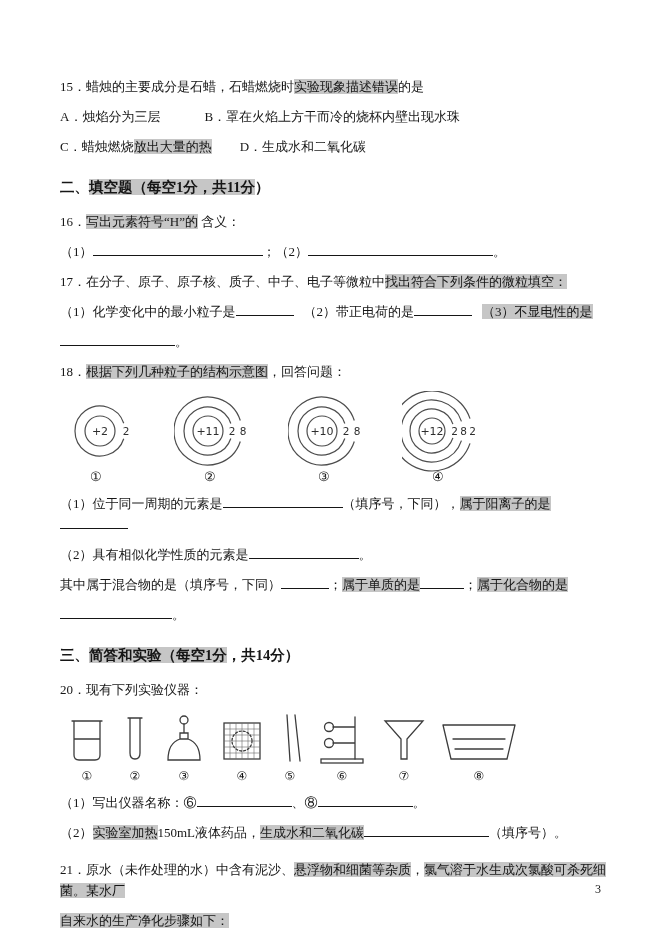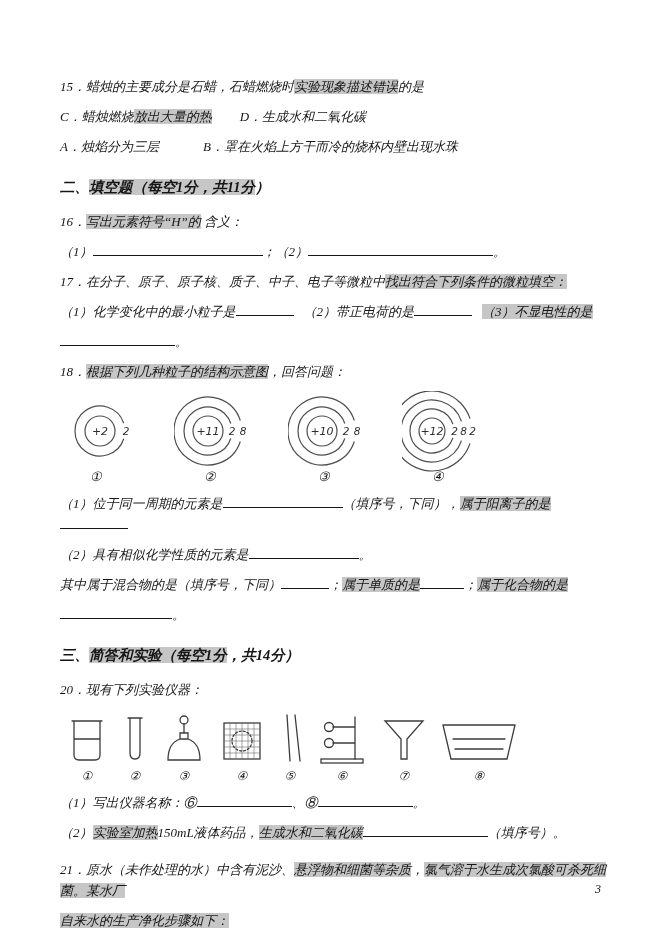--- a/index.html
+++ b/index.html
@@ -1,17 +1,17 @@
 <!DOCTYPE html>
 <html><head>
 <meta charset="utf-8">
 <style>
   html,body{margin:0;padding:0;background:#ffffff;}
   .page{width:661px;height:935px;position:relative;background:#ffffff;overflow:hidden;
-        font-family:"Liberation Serif","DejaVu Serif",serif;color:#161616;font-style:italic;}
+        font-family:"Liberation Serif","DejaVu Serif",serif;color:#161616;}
   .content{padding:76px 54px 0 60px;font-size:13px;}
   .line{margin:0 0 9px;line-height:1.62;}
   .hl{background:#c6c6c6;}
   .sec-header{font-size:14.5px;font-weight:700;margin:20px 0 12px;line-height:1.5;}
   .blank{display:inline-block;border-bottom:1px solid #161616;height:13px;vertical-align:baseline;}
   .gap-l{margin-left:44px;}
   .gap-m{margin-left:28px;}
   .gap-s{margin-left:10px;}
   .atoms-row{display:flex;align-items:flex-end;gap:18px;margin:2px 0 8px 0;}
   .atom{margin:0;display:flex;flex-direction:column;}
@@ -28,22 +28,22 @@
   .mt-sm{margin-top:4px;}
   .page-num{position:absolute;right:60px;bottom:38px;font-size:12px;}
 </style>
 </head>
 <body>
 
 <div class="page">
   <div class="content">
 
     <p class="line"><span>15．蜡烛的主要成分是石蜡，石蜡燃烧时</span><span class="hl">实验现象描述错误</span><span>的是</span></p>
+    <p class="line"><span>A．烛焰分为三层</span><span class="gap-l">B．罩在火焰上方干而冷的烧杯内壁出现水珠</span></p>
     <p class="line"><span>C．蜡烛燃烧</span><span class="hl">放出大量的热</span><span class="gap-m">D．生成水和二氧化碳</span></p>
-    <p class="line"><span>A．烛焰分为三层</span><span class="gap-l">B．罩在火焰上方干而冷的烧杯内壁出现水珠</span></p>
 
     <p class="sec-header"><span>二、</span><span class="hl">填空题（每空1分，共11分</span><span>）</span></p>
 
     <p class="line"><span>16．</span><span class="hl">写出元素符号“H”的</span><span> 含义：</span></p>
     <p class="line"><span>（1）</span><span class="blank" style="width:170px"></span><span>；（2）</span><span class="blank" style="width:185px"></span><span>。</span></p>
 
     <p class="line"><span>17．在分子、原子、原子核、质子、中子、电子等微粒中</span><span class="hl">找出符合下列条件的微粒填空：</span></p>
     <p class="line"><span>（1）化学变化中的最小粒子是</span><span class="blank" style="width:58px"></span><span class="gap-s">（2）带正电荷的是</span><span class="blank" style="width:58px"></span><span class="gap-s hl">（3）不显电性的是</span></p>
     <p class="line"><span class="blank" style="width:115px"></span><span>。</span></p>
 

